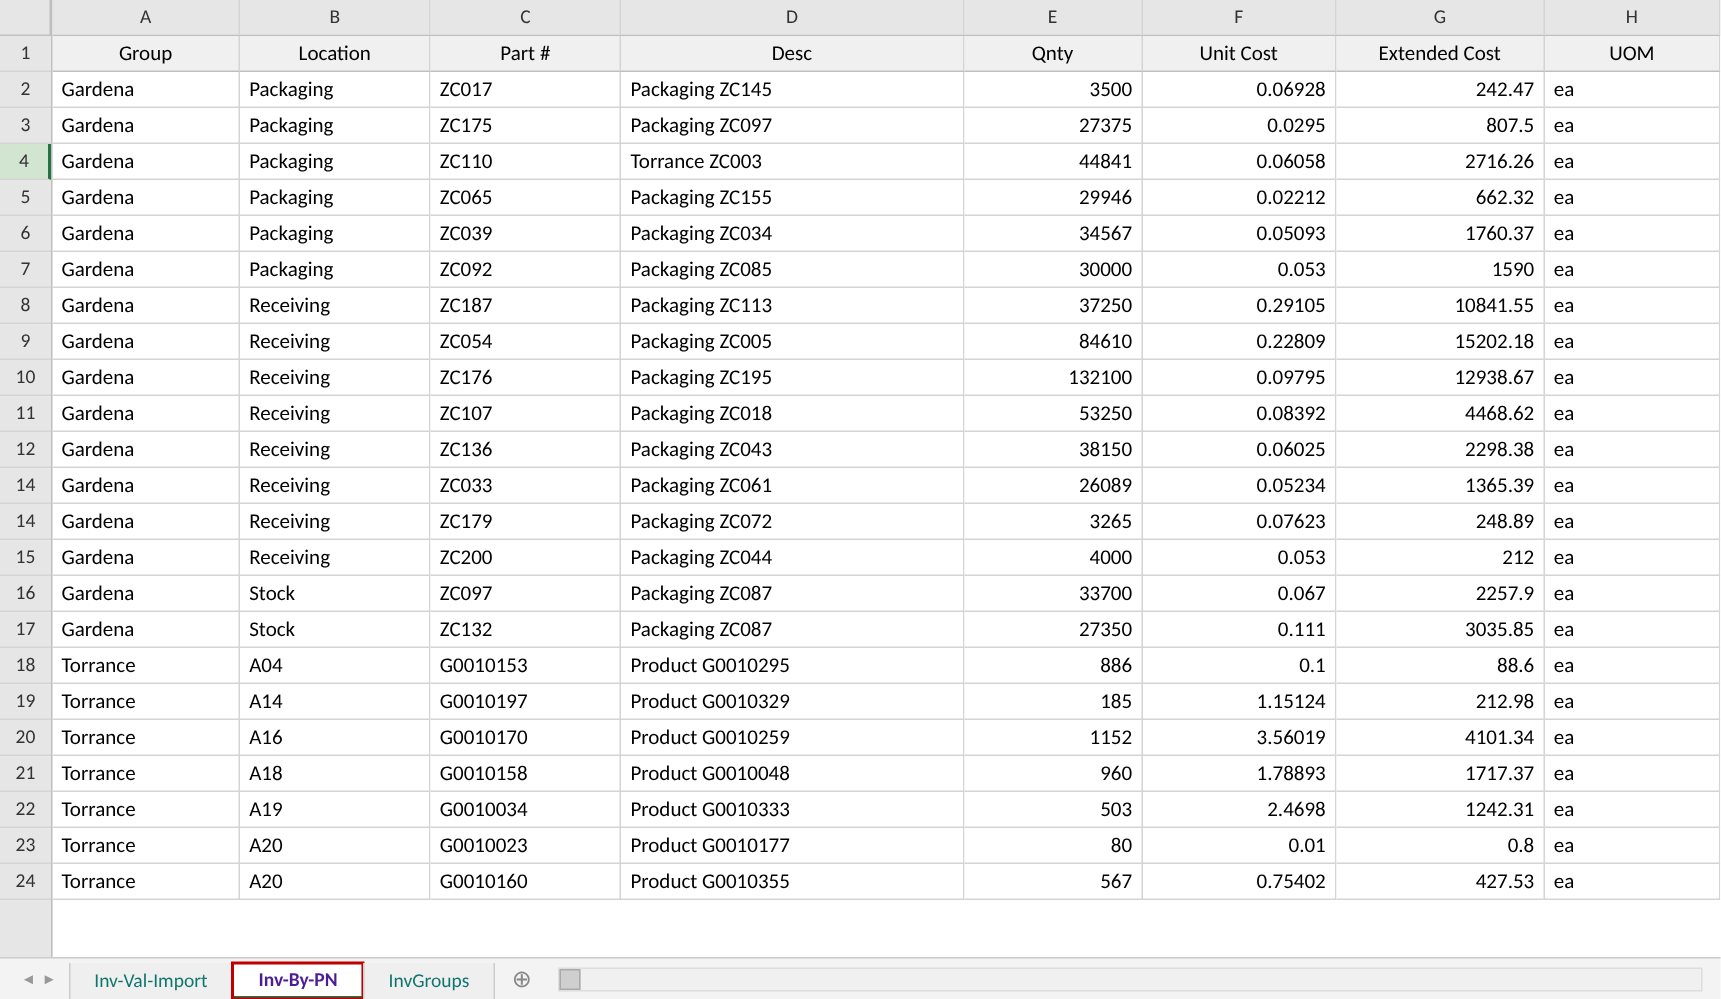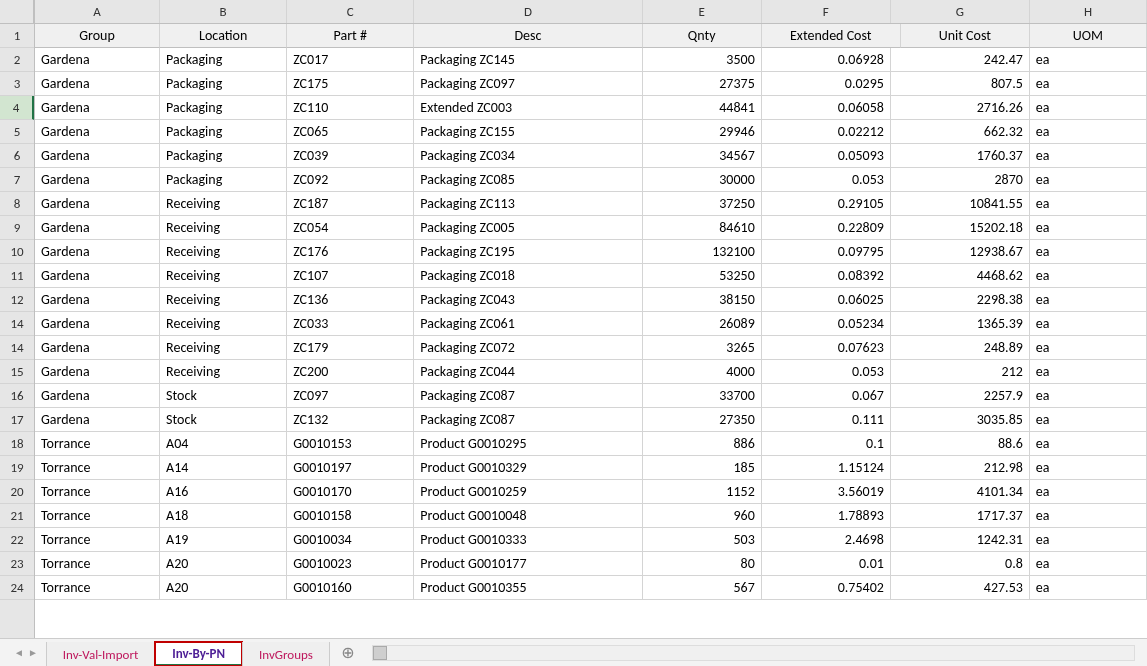--- a/index.html
+++ b/index.html
@@ -132,21 +132,21 @@
     align-items: flex-end;
     height: 100%;
   }
   .tab {
     padding: 4px 16px;
     background: #efefef;
     border: 1px solid #ccc;
     border-top: none;
     border-bottom: none;
     font-size: 13px;
-    color: #be185d;
+    color: #0f766e;
     cursor: pointer;
     height: 24px;
     display: flex;
     align-items: center;
   }
   .tab.active {
     background: #fff;
     color: #4c1d95;
     font-weight: bold;
     border-bottom: 2px solid #217346;
@@ -228,22 +228,22 @@
           <div class="col-header col-G">G</div>
           <div class="col-header col-H">H</div>
         </div>
       <div class="data-rows" id="data-rows">
           <div class="data-row header-row">
             <div class="cell center col-A">Group</div>
             <div class="cell center col-B">Location</div>
             <div class="cell center col-C">Part #</div>
             <div class="cell center col-D">Desc</div>
             <div class="cell center col-E">Qnty</div>
+            <div class="cell center col-F">Unit Cost</div>
             <div class="cell center col-G">Extended Cost</div>
-            <div class="cell center col-F">Unit Cost</div>
             <div class="cell center col-H">UOM</div>
           </div>
           <div class="data-row">
             <div class="cell col-A">Gardena</div>
             <div class="cell col-B">Packaging</div>
             <div class="cell col-C">ZC017</div>
             <div class="cell col-D">Packaging ZC145</div>
             <div class="cell col-E num">3500</div>
             <div class="cell col-F num">0.06928</div>
             <div class="cell col-G num">242.47</div>
@@ -256,21 +256,21 @@
             <div class="cell col-D">Packaging ZC097</div>
             <div class="cell col-E num">27375</div>
             <div class="cell col-F num">0.0295</div>
             <div class="cell col-G num">807.5</div>
             <div class="cell col-H">ea</div>
           </div>
           <div class="data-row">
             <div class="cell col-A">Gardena</div>
             <div class="cell col-B">Packaging</div>
             <div class="cell col-C">ZC110</div>
-            <div class="cell col-D">Extended ZC003</div>
+            <div class="cell col-D">Torrance ZC003</div>
             <div class="cell col-E num">44841</div>
             <div class="cell col-F num">0.06058</div>
             <div class="cell col-G num">2716.26</div>
             <div class="cell col-H">ea</div>
           </div>
           <div class="data-row">
             <div class="cell col-A">Gardena</div>
             <div class="cell col-B">Packaging</div>
             <div class="cell col-C">ZC065</div>
             <div class="cell col-D">Packaging ZC155</div>
@@ -289,21 +289,21 @@
             <div class="cell col-G num">1760.37</div>
             <div class="cell col-H">ea</div>
           </div>
           <div class="data-row">
             <div class="cell col-A">Gardena</div>
             <div class="cell col-B">Packaging</div>
             <div class="cell col-C">ZC092</div>
             <div class="cell col-D">Packaging ZC085</div>
             <div class="cell col-E num">30000</div>
             <div class="cell col-F num">0.053</div>
-            <div class="cell col-G num">2870</div>
+            <div class="cell col-G num">1590</div>
             <div class="cell col-H">ea</div>
           </div>
           <div class="data-row">
             <div class="cell col-A">Gardena</div>
             <div class="cell col-B">Receiving</div>
             <div class="cell col-C">ZC187</div>
             <div class="cell col-D">Packaging ZC113</div>
             <div class="cell col-E num">37250</div>
             <div class="cell col-F num">0.29105</div>
             <div class="cell col-G num">10841.55</div>

